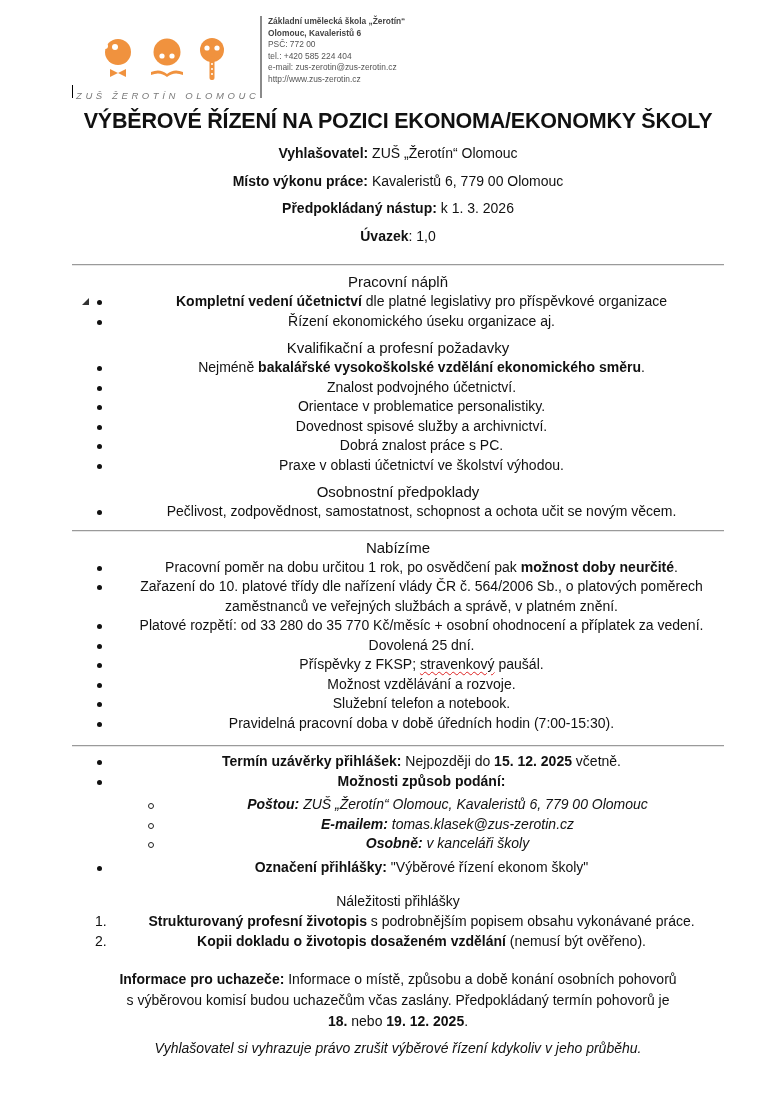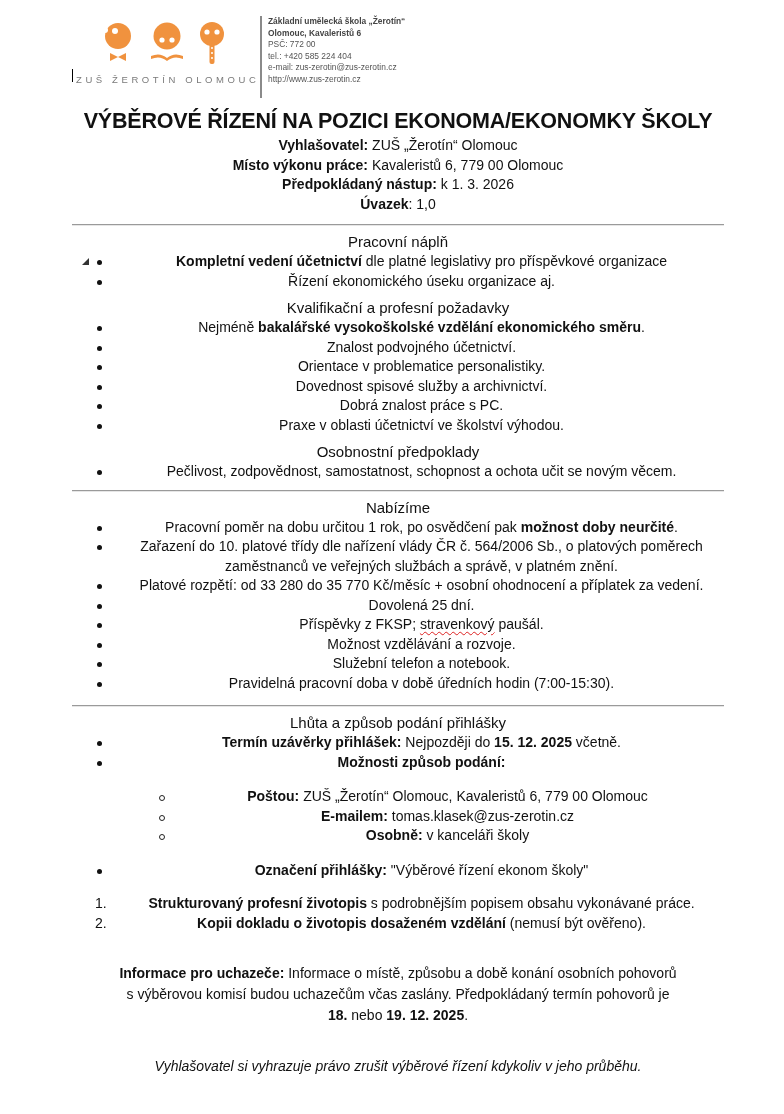--- a/index.html
+++ b/index.html
@@ -4,66 +4,66 @@
 <style>
   html, body { margin: 0; padding: 0; background: #ffffff; }
   body {
     width: 784px; height: 1114px; position: relative; overflow: hidden;
     font-family: "Liberation Sans", sans-serif; color: #111;
   }
   .page { position: absolute; left: 0; top: 0; width: 784px; height: 1114px; }
 
   
   .header { position: absolute; left: 72px; top: 6px; width: 420px; height: 90px; }
-  .logo { position: absolute; left: 0; top: 0; width: 190px; height: 90px; }
+  .logo { position: absolute; left: 0; top: 16px; width: 190px; height: 90px; font-style: italic; }
   .logo svg { position: absolute; left: 0; top: 0; }
   .logo-text {
     position: absolute; left: 4px; top: 68px; font-size: 9.5px; letter-spacing: 3.6px;
     color: #7a7a7a; white-space: nowrap;
   }
   .cursor-bar { position: absolute; left: 0px; top: 63px; width: 1px; height: 13px; background: #000; }
   .addr-bar { position: absolute; left: 188px; top: 10px; width: 2px; height: 82px; background: #8a8a8a; }
   .address { position: absolute; left: 196px; top: 10px; font-size: 8.4px; line-height: 11.6px; color: #555; white-space: nowrap; }
   .address .b { font-weight: bold; color: #444; }
 
   
   .content { position: absolute; left: 72px; top: 106px; width: 652px; font-size: 14px; line-height: 19.5px; text-align: center; }
   h1.title {
     margin: 0; font-size: 21.5px; line-height: 30px; font-weight: bold; letter-spacing: -0.2px;
     white-space: nowrap;
   }
-  .meta-line { margin: 0; white-space: nowrap; }
+  .meta-line { margin: 8px; white-space: nowrap; }
   .meta-line b { font-weight: bold; }
   hr.divider {
     border: none; height: 1px; background: #9a9a9a; margin: 0; width: 652px;
     box-shadow: 0 1px 0 #e6e6e6;
   }
   .sec-title { font-weight: normal; font-size: 15px; margin: 0; line-height: 21px; white-space: nowrap; }
   .sec-title.small { font-size: 14px; }
   ul.bul { list-style: none; margin: 0; padding: 0; }
   ul.bul > li { position: relative; padding-left: 47px; line-height: 19.5px; }
   ul.bul > li::before {
     content: ""; position: absolute; left: 25px; top: 8px; width: 5px; height: 5px;
     border-radius: 50%; background: #111;
   }
-  ul.sub { list-style: none; margin: 15px; padding: 0; }
+  ul.sub { list-style: none; margin: 4px; padding: 0; font-style: italic; }
   ul.sub > li { position: relative; padding-left: 52px; line-height: 19.5px; }
   ul.sub > li::before {
     content: ""; position: absolute; left: 25px; top: 8px; width: 4px; height: 4px;
     border-radius: 50%; border: 1px solid #222; background: #fff;
   }
   ol.num { margin: 0; padding: 0; list-style: none; }
   ol.num > li { position: relative; padding-left: 47px; line-height: 19.5px; }
   ol.num > li .n { position: absolute; left: 23px; top: 0; }
   .collapse-marker {
     position: absolute; left: 10px; top: 6px; width: 0; height: 0;
     border-left: 7px solid transparent; border-bottom: 7px solid #333;
   }
   .spell { text-decoration: underline wavy #d22; text-underline-offset: 2px; text-decoration-thickness: 1px; }
-  .para { margin: 12px; line-height: 21px; }
+  .para { margin: 0; line-height: 21px; }
   .italic { font-style: italic; } .g6 { height: 6px; } .g8 { height: 8px; } .g10 { height: 10px; } .g12 { height: 12px; } .g14 { height: 14px; } .g18 { height: 18px; }
 </style>
 </head>
 <body>
 
 <div class="page">
 
   <div class="header">
     <div class="logo">
       <svg width="190" height="70" viewBox="0 0 190 70">
@@ -154,35 +154,35 @@
       <li><span>Příspěvky z FKSP; </span><span class="spell">stravenkový</span><span> paušál.</span></li>
       <li><span>Možnost vzdělávání a rozvoje.</span></li>
       <li><span>Služební telefon a notebook.</span></li>
       <li><span>Pravidelná pracovní doba v době úředních hodin (7:00-15:30).</span></li>
     </ul>
 
     <div class="g12"></div>
     <hr class="divider">
     <div class="g6"></div>
 
-    <h2 class="sec-title">Lhůta a způsob podání přihlášky</h2>
     <ul class="bul">
       <li><b>Termín uzávěrky přihlášek:</b><span> Nejpozději do </span><b>15. 12. 2025</b><span> včetně.</span></li>
       <li><b>Možnosti způsob podání:</b>
         <ul class="sub">
           <li><b>Poštou:</b><span> ZUŠ „Žerotín“ Olomouc, Kavaleristů 6, 779 00 Olomouc</span></li>
           <li><b>E-mailem:</b><span> tomas.klasek@zus-zerotin.cz</span></li>
           <li><b>Osobně:</b><span> v kanceláři školy</span></li>
         </ul>
       </li>
       <li><b>Označení přihlášky:</b><span> "Výběrové řízení ekonom školy"</span></li>
     </ul>
 
     <div class="g14"></div>
 
+    <h3 class="sec-title small">Náležitosti přihlášky</h3>
     <ol class="num">
       <li><span class="n">1.</span><b>Strukturovaný profesní životopis</b><span> s podrobnějším popisem obsahu vykonávané práce.</span></li>
       <li><span class="n">2.</span><b>Kopii dokladu o životopis dosaženém vzdělání</b><span> (nemusí být ověřeno).</span></li>
     </ol>
 
     <div class="g18"></div>
 
     <p class="para">
       <b>Informace pro uchazeče:</b><span> Informace o místě, způsobu a době konání osobních pohovorů</span><br>
       <span>s výběrovou komisí budou uchazečům včas zaslány. Předpokládaný termín pohovorů je</span><br>

